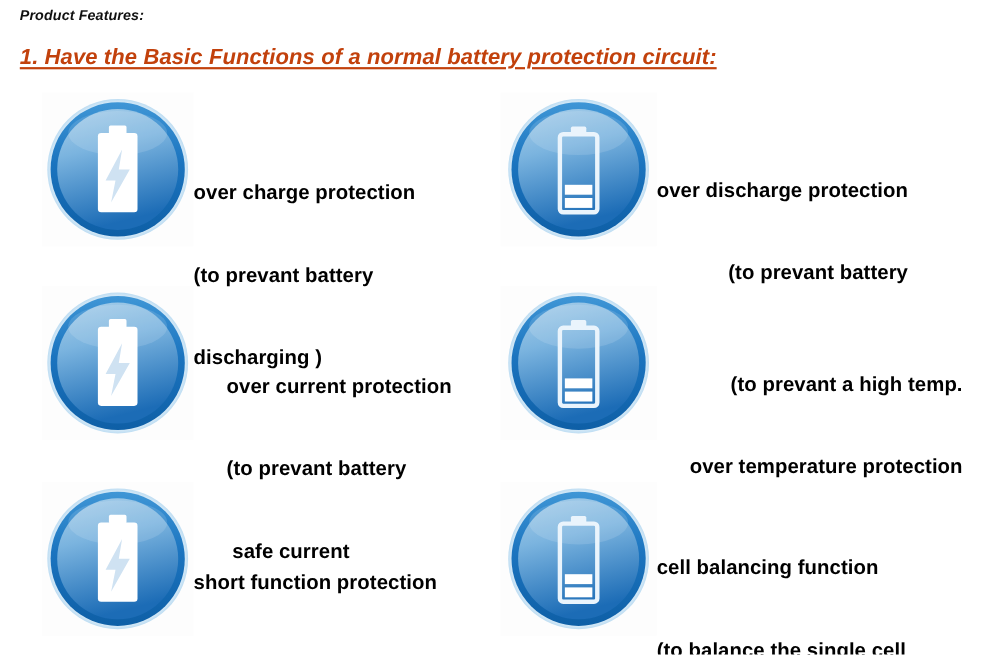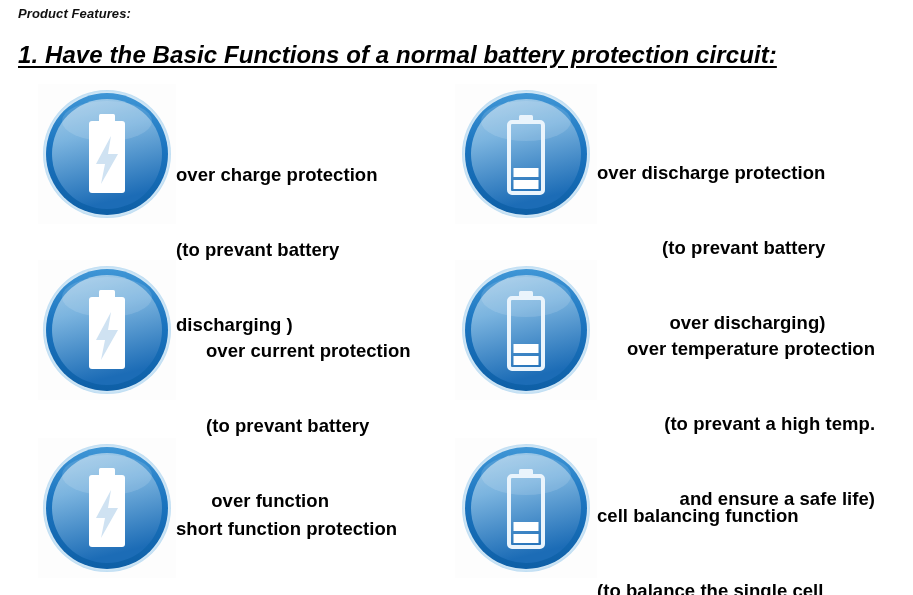--- a/index.html
+++ b/index.html
@@ -23,24 +23,24 @@
     font-size: 13px;
     font-weight: bold;
     font-style: italic;
     color: #111111;
     letter-spacing: 0.1px;
   }
   .section-heading {
     position: absolute;
     left: 18px;
     top: 41px;
-    font-size: 24px;
+    font-size: 20px;
     font-weight: bold;
     font-style: italic;
-    color: #000000;
+    color: #c2410c;
     text-decoration: underline;
     text-underline-offset: 3px;
     letter-spacing: 0.1px;
     white-space: nowrap;
   }
 
   
   .features {
     position: absolute;
     left: 0;
@@ -161,21 +161,20 @@
         <ellipse cx="65" cy="33" rx="45" ry="20" fill="#ffffff" opacity="0.13"></ellipse>
         <rect x="58" y="27" width="14" height="8" rx="1.5" fill="#eaf4fc"></rect>
         <rect x="48" y="34" width="34" height="71" rx="3" fill="none" stroke="#eaf4fc" stroke-width="4"></rect>
         <rect x="52.5" y="80" width="25" height="9" fill="#ffffff"></rect>
         <rect x="52.5" y="92" width="25" height="9" fill="#ffffff"></rect>
       </svg>
     </div>
     <div class="feature-text offset-top">
       <span class="tl">over discharge protection</span>
       <span class="tl">(to prevant battery</span>
-      <span class="tl">over discharging)</span>
     </div>
   </div>
 
   <div class="feature col-left row-2">
     <div class="icon-box">
       <svg class="icon-svg" width="130" height="132" viewBox="0 0 130 132">
         <defs>
           <linearGradient id="ringA2" x1="0" y1="0" x2="0" y2="1">
             <stop offset="0%" stop-color="#3f96d6"></stop>
               <stop offset="45%" stop-color="#1b74bf"></stop>
@@ -198,21 +197,21 @@
         <g fill="#ffffff">
           <rect x="57" y="26" width="16" height="8" rx="1.5"></rect>
           <rect x="47" y="33" width="36" height="72" rx="3"></rect>
         </g>
         <path d="M69 48 L54 76 L63 76 L59 96 L76 66 L66 66 Z" fill="#cfe2f2"></path>
       </svg>
     </div>
     <div class="feature-text">
       <span class="tl">over current protection</span>
       <span class="tl">(to prevant battery</span>
-      <span class="tl"> over function</span>
+      <span class="tl"> safe current</span>
     </div>
   </div>
 
   <div class="feature col-right row-2">
     <div class="icon-box wide">
       <svg class="icon-svg" width="130" height="132" viewBox="0 0 130 132">
         <defs>
           <linearGradient id="ringB2" x1="0" y1="0" x2="0" y2="1">
             <stop offset="0%" stop-color="#3f96d6"></stop>
               <stop offset="45%" stop-color="#1b74bf"></stop>
@@ -232,23 +231,22 @@
         <circle cx="65" cy="66" r="61" fill="url(#ringB2)"></circle>
         <circle cx="65" cy="66" r="55" fill="url(#faceB2)"></circle>
         <ellipse cx="65" cy="33" rx="45" ry="20" fill="#ffffff" opacity="0.13"></ellipse>
         <rect x="58" y="27" width="14" height="8" rx="1.5" fill="#eaf4fc"></rect>
         <rect x="48" y="34" width="34" height="71" rx="3" fill="none" stroke="#eaf4fc" stroke-width="4"></rect>
         <rect x="52.5" y="80" width="25" height="9" fill="#ffffff"></rect>
         <rect x="52.5" y="92" width="25" height="9" fill="#ffffff"></rect>
       </svg>
     </div>
     <div class="feature-text offset-top">
+      <span class="tl">(to prevant a high temp.</span>
       <span class="tl">over temperature protection</span>
-      <span class="tl">(to prevant a high temp.</span>
-      <span class="tl">and ensure a safe life)</span>
     </div>
   </div>
 
   <div class="feature col-left row-3">
     <div class="icon-box">
       <svg class="icon-svg" width="130" height="132" viewBox="0 0 130 132">
         <defs>
           <linearGradient id="ringA3" x1="0" y1="0" x2="0" y2="1">
             <stop offset="0%" stop-color="#3f96d6"></stop>
               <stop offset="45%" stop-color="#1b74bf"></stop>

